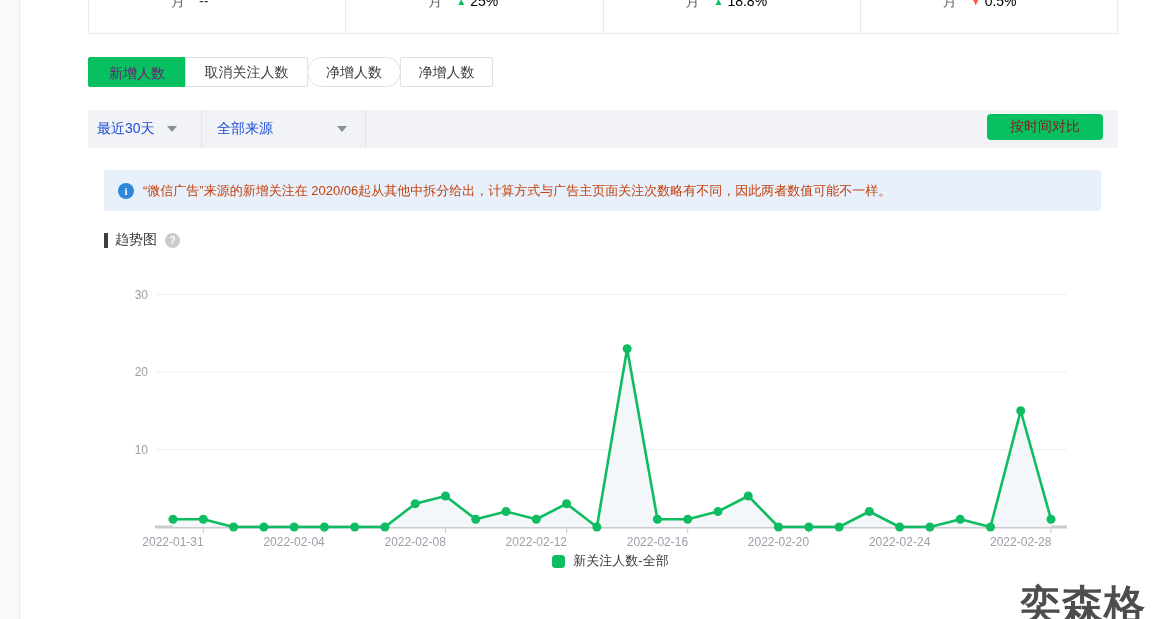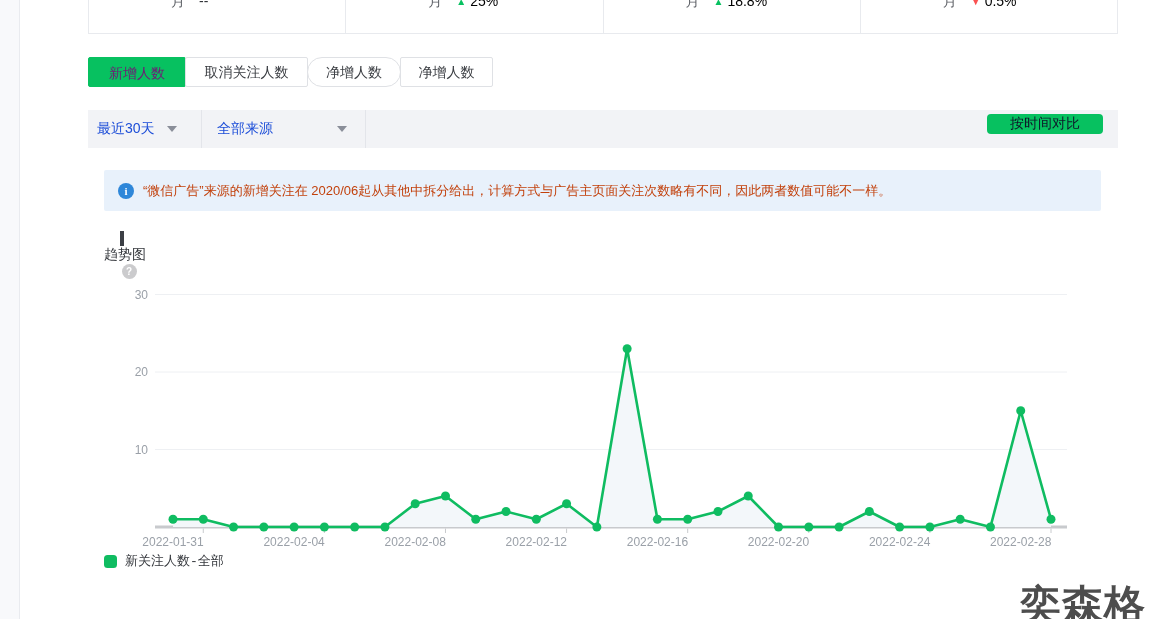--- a/index.html
+++ b/index.html
@@ -33,37 +33,37 @@
   
   .filter-bar{position:absolute;left:88px;top:110px;width:1030px;height:38px;background:#f2f3f6;display:flex;align-items:stretch;}
   .filter-seg{display:flex;align-items:center;box-sizing:border-box;border-right:1px solid #e3e5ea;font-size:14px;color:#1d4ed8;cursor:pointer;}
   .seg-time{width:114px;padding-left:9px;}
   .seg-date{width:230px;padding-left:15px;}
   .seg-source{width:164px;padding-left:15px;}
   .caret{width:0;height:0;border-left:5px solid transparent;border-right:5px solid transparent;border-top:6px solid #8a8e99;}
   .seg-time .caret{margin-left:12px;}
   .seg-date .caret{margin-left:7px;}
   .seg-source .caret{margin-left:auto;margin-right:18px;}
-  .compare-btn{position:absolute;right:15px;top:4px;width:116px;height:20px;background:#07C160;border:none;border-radius:4px;
-    color:#0f172a;font-size:14px;font-family:inherit;cursor:pointer;}
+  .compare-btn{position:absolute;right:15px;top:4px;width:116px;height:26px;background:#07C160;border:none;border-radius:4px;
+    color:#7f1d1d;font-size:14px;font-family:inherit;cursor:pointer;}
   
   .notice{position:absolute;left:104px;top:170px;width:997px;height:41px;box-sizing:border-box;background:#e8f1fb;border-radius:2px;
     display:flex;align-items:center;padding:0 14px;}
   .notice-icon{flex:none;width:16px;height:16px;border-radius:50%;background:#2e87d9;color:#fff;font-size:11px;font-weight:bold;
     display:flex;align-items:center;justify-content:center;margin-right:9px;font-family:"Liberation Serif","DejaVu Serif",serif;}
   .notice-text{font-size:13px;color:#c2410c;}
   
-  .section-head{position:absolute;left:104px;top:231px;display:flex;align-items:center;flex-direction:column;}
+  .section-head{position:absolute;left:104px;top:231px;display:flex;align-items:center;}
   .title-bar{width:4px;height:15px;background:#3c3f45;margin-right:7px;}
   .section-title{font-size:14px;color:#34373c;}
   .help-icon{width:15px;height:15px;border-radius:50%;background:#cbcbcd;color:#fff;font-size:10px;font-weight:bold;
     display:flex;align-items:center;justify-content:center;margin-left:8px;cursor:pointer;}
   
   #trend-svg{position:absolute;left:104px;top:266px;}
-  .legend{position:absolute;left:104px;top:552px;width:1013px;text-align:left;font-family:Liberation Mono, monospace;}
+  .legend{position:absolute;left:104px;top:552px;width:1013px;text-align:center;}
   .legend-inner{display:inline-flex;align-items:center;}
   .legend-marker{width:13px;height:13px;border-radius:3.5px;margin-right:8px;}
   .legend-label{font-size:13px;color:#34373c;}
   
   .watermark{position:absolute;left:1020px;top:578px;font-size:41px;font-weight:bold;color:#4d4d4d;letter-spacing:1px;white-space:nowrap;}
 </style>
 </head>
 <body>
 
 <div class="side-strip"></div>

